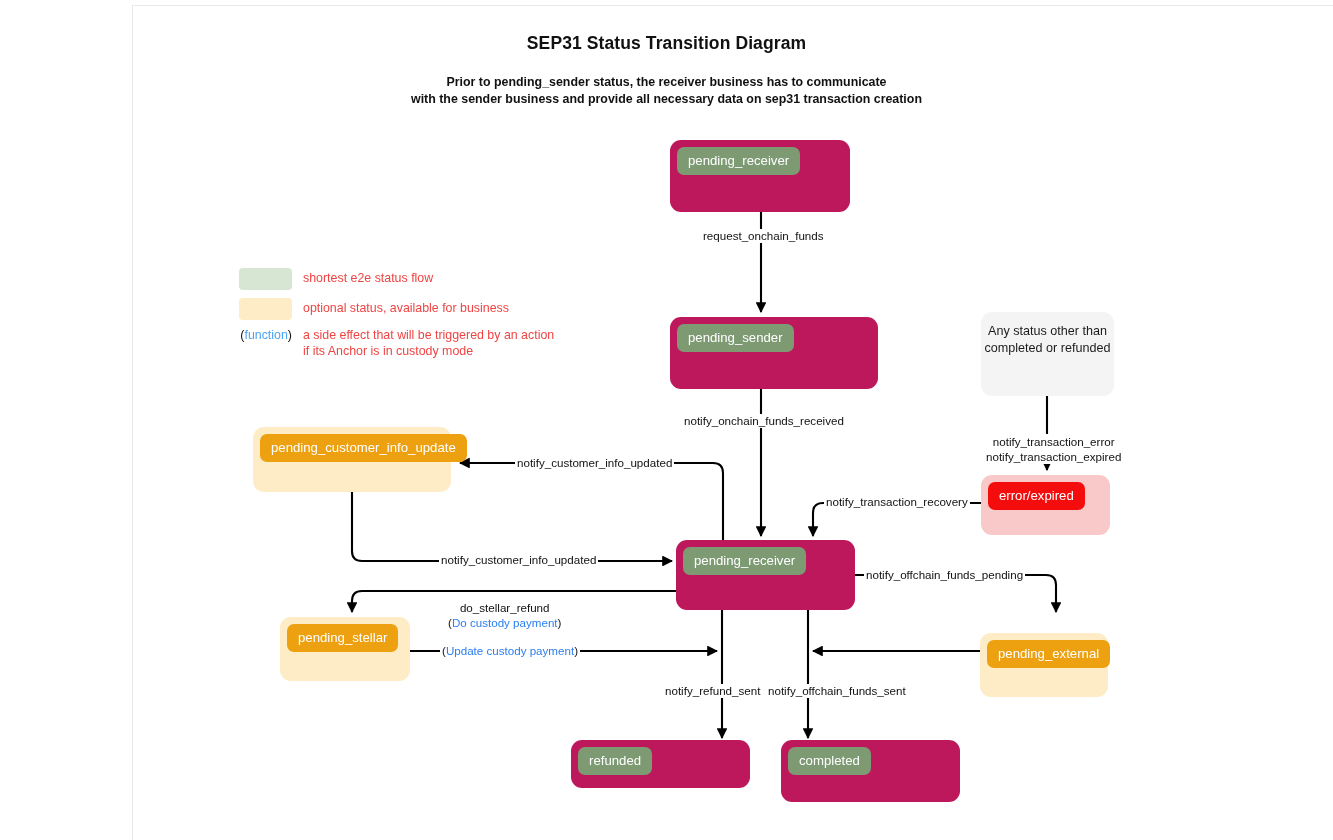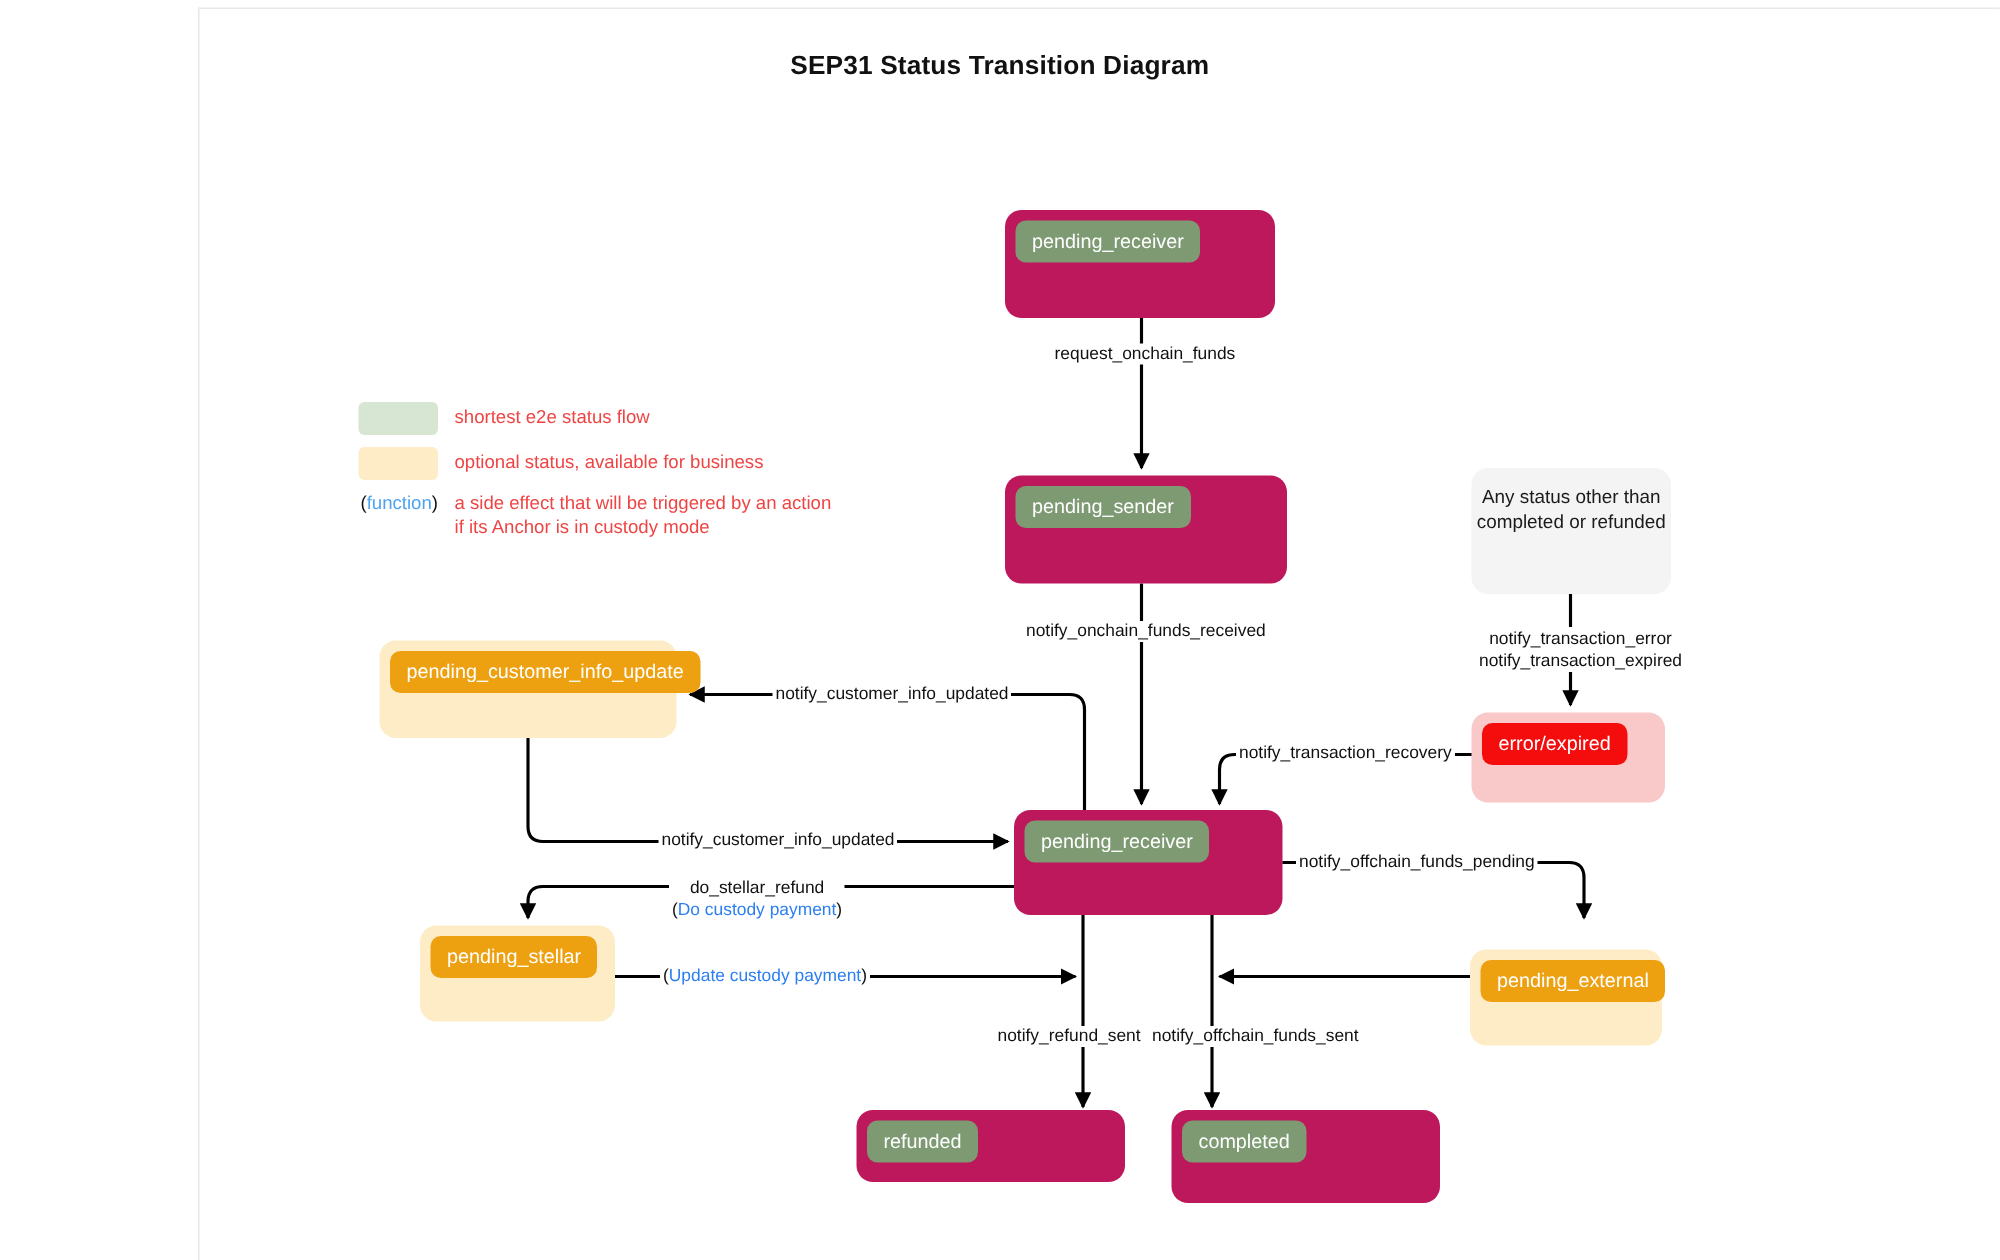--- a/index.html
+++ b/index.html
@@ -103,21 +103,21 @@
   
   .elabel {
     position: absolute;
     font-size: 11.6px;
     color: #111111;
     white-space: nowrap;
     background: #ffffff;
     padding: 0 2px;
     line-height: 14px;
   }
-  .elabel.two { line-height: 15px; text-align: center; }
+  .elabel.two { line-height: 15px; text-align: center; margin-top: 16px; }
   .elabel .fn { color: #2b7ef0; }
   .elabel .paren { color: #111111; }
 
   
   .legend { position: absolute; left: 239px; top: 268px; }
   .legend-row {
     display: flex;
     align-items: flex-start;
     margin-bottom: 8px;
   }
@@ -151,20 +151,24 @@
 </style>
 </head>
 <body>
 
 <div id="canvas">
 
   <div class="frame-left"></div>
   <div class="frame-top"></div>
 
   <div class="title">SEP31 Status Transition Diagram</div>
+  <div class="subtitle">
+    <div>Prior to pending_sender status, the receiver business has to communicate</div>
+    <div>with the sender business and provide all necessary data on sep31 transaction creation</div>
+  </div>
 
   <svg class="edges" viewBox="0 0 1333 840">
     <defs>
       <marker id="arrow" viewBox="0 0 10 10" refX="9" refY="5" markerWidth="5.2" markerHeight="5.2" orient="auto-start-reverse">
         <path d="M 0 0 L 10 5 L 0 10 z" fill="#000000"></path>
       </marker>
     </defs>
     <g fill="none" stroke="#000000" stroke-width="2.1" stroke-linecap="butt" stroke-linejoin="round">
 
       <path d="M 761,212 L 761,312" marker-end="url(#arrow)"></path>
@@ -207,21 +211,21 @@
       <div class="legend-key"><span>(</span><span class="fn">function</span><span>)</span></div>
       <div class="legend-text">a side effect that will be triggered by an action
 if its Anchor is in custody mode</div>
     </div>
   </div>
 
   <div class="node green" style="left:670px; top:140px; width:180px; height:72px;">
     <div class="inner">pending_receiver</div>
   </div>
 
-  <div class="node green" style="left:670px; top:317px; width:188px; height:72px;">
+  <div class="node green" style="left:670px; top:317px; width:208px; height:72px;">
     <div class="inner">pending_sender</div>
   </div>
 
   <div class="node gray" style="left:981px; top:312px; width:133px; height:84px;">
     <div class="plaintext">Any status other than
 completed or refunded</div>
   </div>
 
   <div class="node red" style="left:981px; top:475px; width:129px; height:60px;">
     <div class="inner">error/expired</div>

